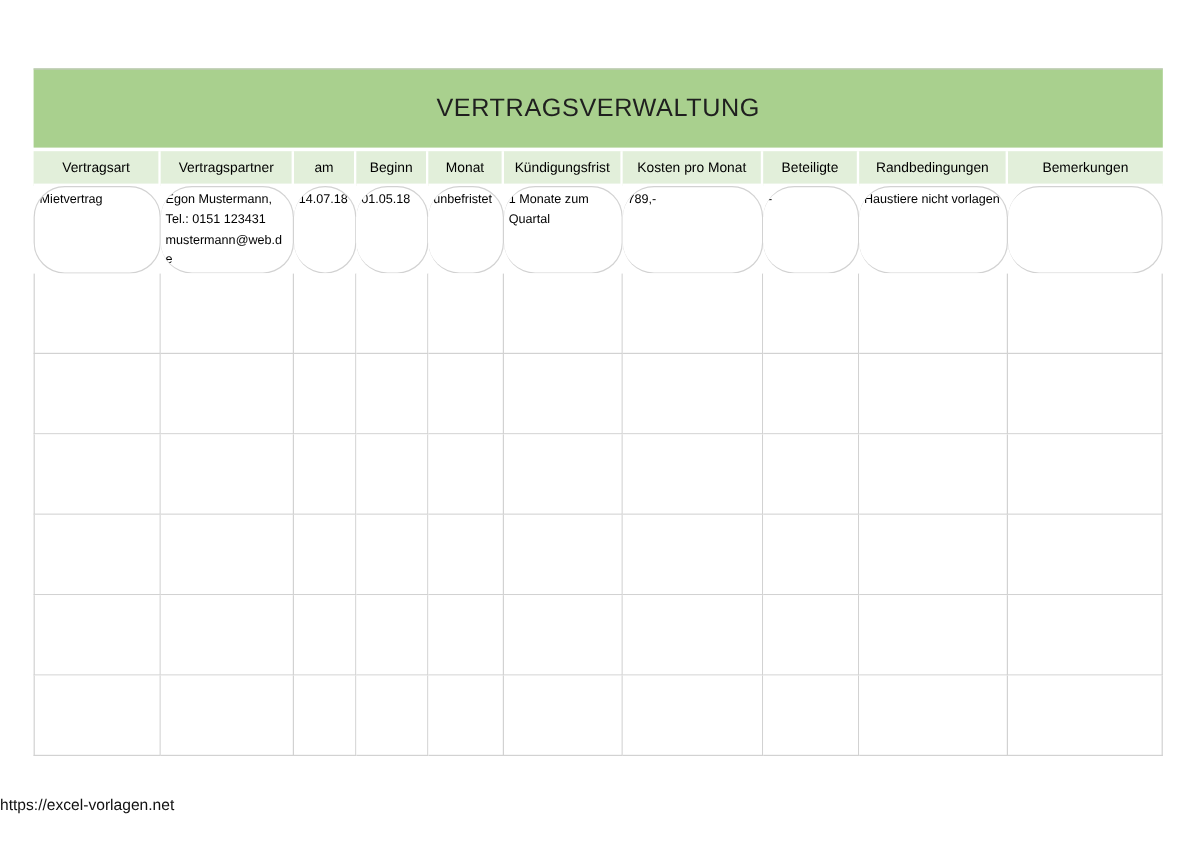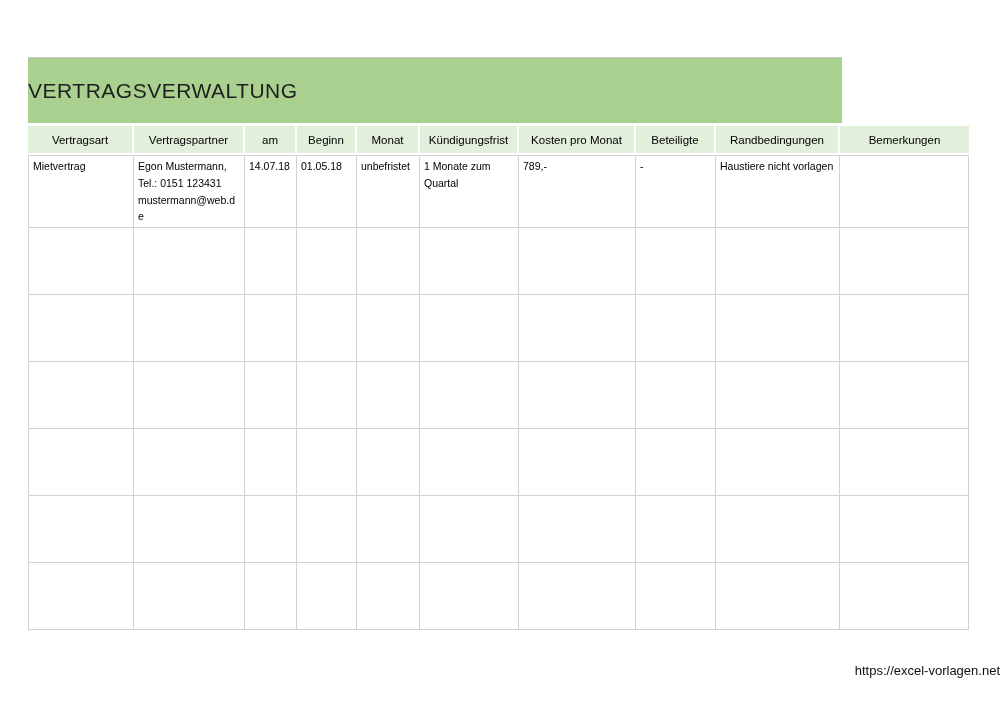--- a/index.html
+++ b/index.html
@@ -15,28 +15,28 @@
     background: #ffffff;
     overflow: hidden;
   }
   .sheet {
     position: absolute;
     left: 28px;
     top: 57px;
     width: 941px;
   }
   .title-band {
-    width: 814px;
+    width: 941px;
     height: 66px;
     background: var(--title-green, #a9d08e);
     border-top: 1px solid #c3cbbd;
     box-sizing: border-box;
     display: flex;
     align-items: center;
-    justify-content: flex-start;
+    justify-content: center;
     margin-bottom: 3px;
   }
   .title {
     font-size: 21px;
     letter-spacing: 0.5px;
     color: #1f1f1f;
     font-weight: 400;
   }
   table.grid {
     border-collapse: separate;
@@ -68,29 +68,29 @@
     color: #000000;
     text-align: left;
     vertical-align: top;
     padding: 2px 4px 2px 4px;
     border-right: 1px solid var(--grid-line, #d2d2d2);
     border-bottom: 1px solid var(--grid-line, #d2d2d2);
     white-space: pre-line;
     word-wrap: break-word;
   }
   table.grid td:first-child { border-left: 1px solid var(--grid-line, #d2d2d2); }
-  table.grid tbody tr:first-child td { border-top: 1px solid var(--grid-line, #d2d2d2); }
+  table.grid tbody tr:first-child td { border-top: 1px solid var(--grid-line, #d2d2d2); border-radius: 26px; }
   table.grid tbody tr { height: 67px; }
   table.grid tbody tr.row-data { height: 68px; }
   .footer {
     position: absolute;
     left: 0;
     top: 663px;
     width: 1000px;
-    text-align: right;
+    text-align: left;
     font-size: 13px;
     color: #111111;
   }
 </style>
 </head>
 <body>
 
 <div class="page">
   <div class="sheet">
     <div class="title-band">

